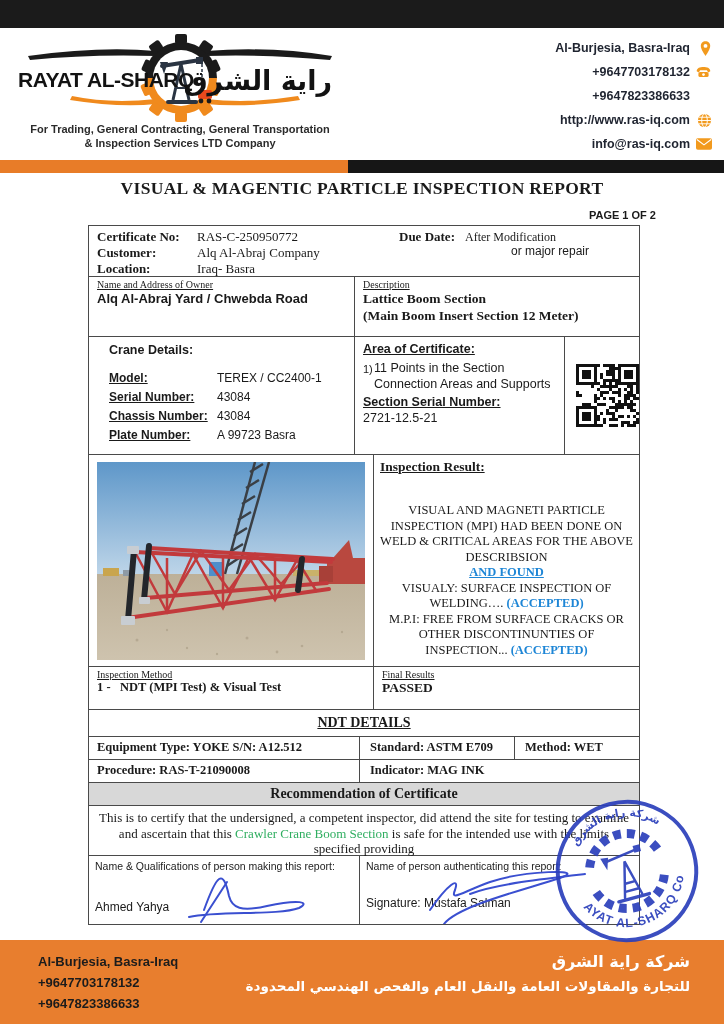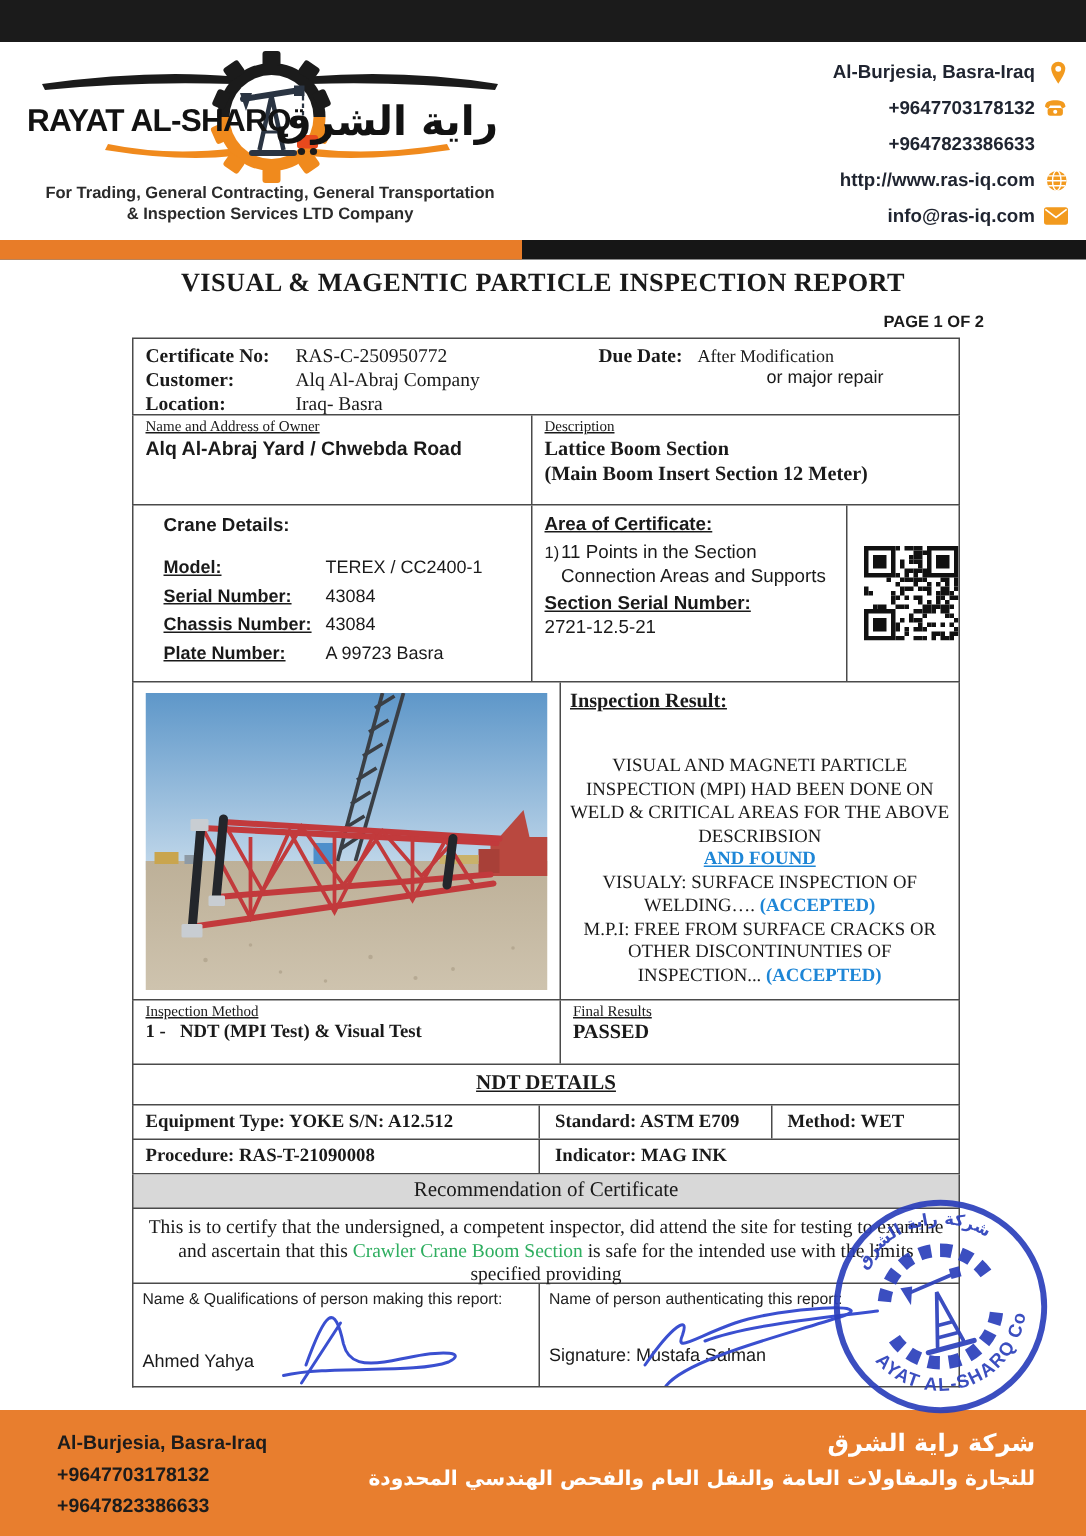--- a/index.html
+++ b/index.html
@@ -97,21 +97,21 @@
   
   .rowG { height:23px; }
   .rowH { height:23px; }
   .gcell { font-family:"Liberation Serif", serif; font-weight:bold; font-size:12.5px;
            padding:3px 0 0 8px; white-space:nowrap; }
   .g1 { width:270px; } .g2 { width:155px; } .g3 { flex:1; }
   .h1 { width:270px; } .h2 { flex:1; }
 
   
   .rowI { height:23px; background:#D8D8D8; align-items:center; }
-  .rec-h { width:100%; text-align:center; font-family:"Liberation Serif", serif; font-weight:normal; font-size:14px; }
+  .rec-h { width:100%; text-align:center; font-family:"Liberation Serif", serif; font-weight:bold; font-size:14px; }
 
   
   .rowJ { height:50px; }
   .certify { width:100%; padding:4px 10px 0 10px; text-align:center;
              font-family:"Liberation Serif", serif; font-size:13px; line-height:15.5px; }
 
   
   .rowK { height:69px; }
   .rowK .left { width:270px; padding:4px 0 0 6px; }
   .rowK .right { flex:1; padding:4px 0 0 6px; }

